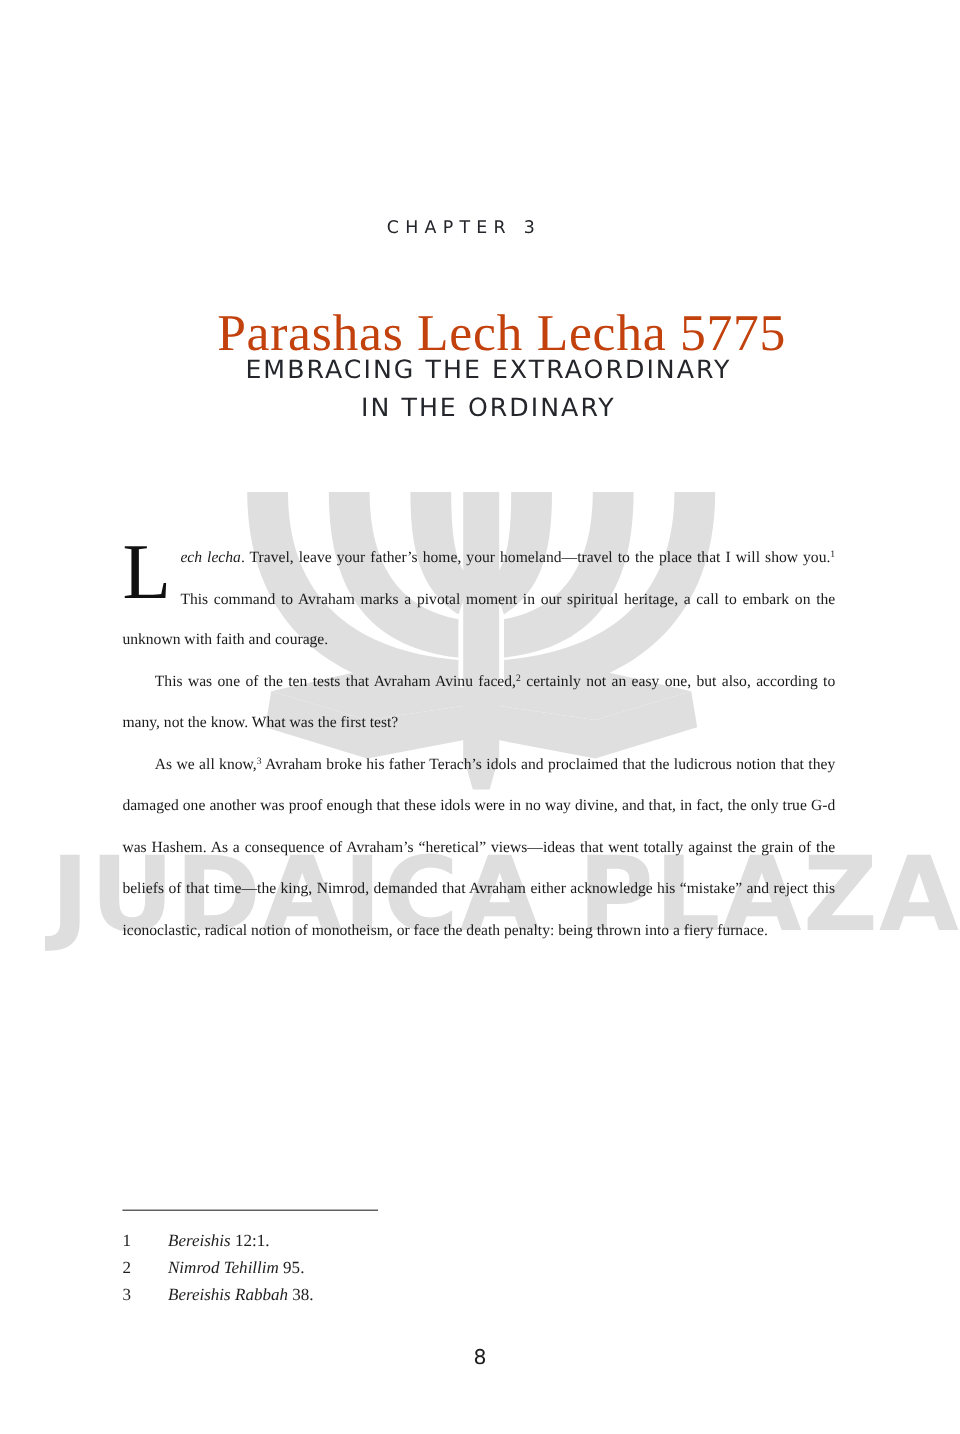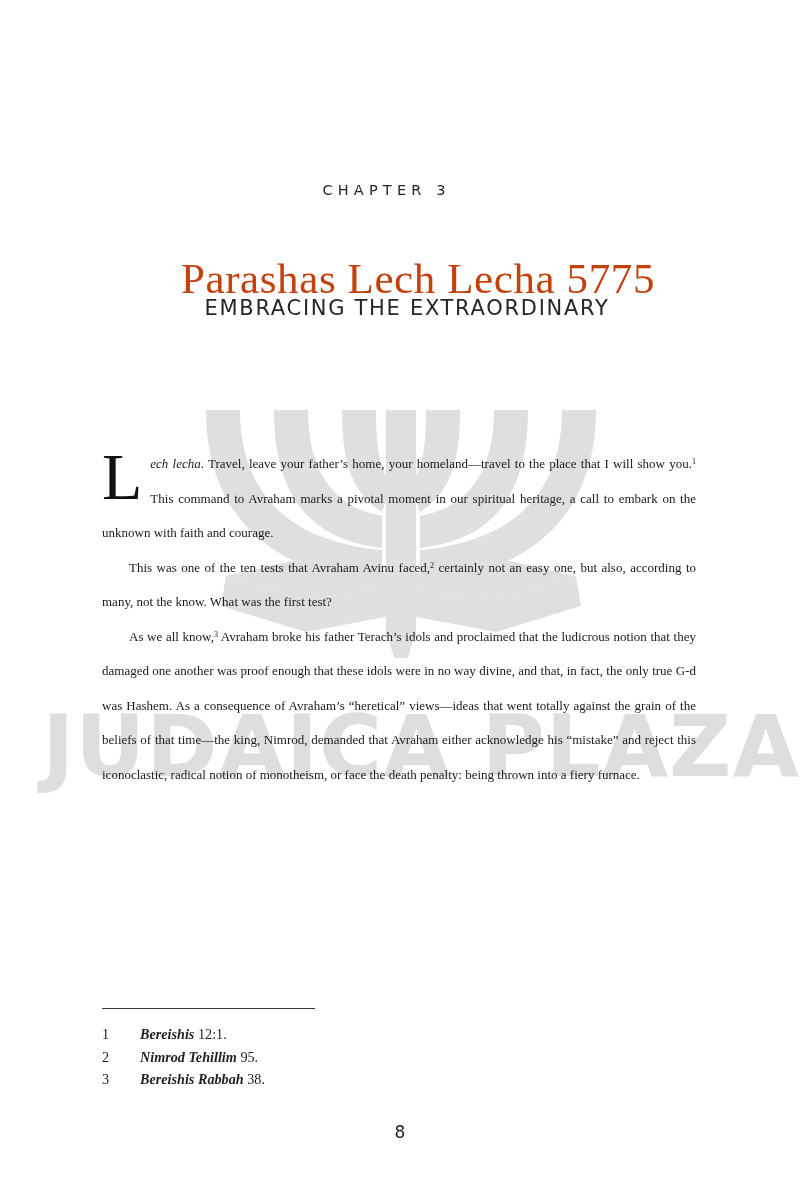--- a/index.html
+++ b/index.html
@@ -163,21 +163,20 @@
     color: #1e1e1e;
   }
 
   .footnote-num {
     width: 38px;
     flex: 0 0 38px;
   }
 
   .footnote-text em {
     font-style: italic;
-    font-weight: bold;
   }
 
   .page-number {
     position: absolute;
     left: 0;
     top: 1122px;
     width: 800px;
     text-align: center;
     font-family: "DejaVu Sans", "Liberation Sans", sans-serif;
     font-size: 17px;
@@ -218,20 +217,21 @@
   </div>
 
   <div class="content">
 
     <div class="chapter-label">CHAPTER 3</div>
 
     <h1 class="chapter-title">Parashas Lech Lecha 5775</h1>
 
     <div class="chapter-subtitle">
       <div>EMBRACING THE EXTRAORDINARY</div>
+      <div>IN THE ORDINARY</div>
     </div>
 
     <div class="body-block">
 
       <p class="dropcap-para"><span>L</span><em>ech lecha</em><span>. Travel, leave your father’s home, your homeland—travel to the place that I will show you.</span><sup>1</sup><span> This command to Avraham marks a pivotal moment in our spiritual heritage, a call to embark on the unknown with faith and courage.</span></p>
 
       <p class="indented"><span>This was one of the ten tests that Avraham Avinu faced,</span><sup>2</sup><span> certainly not an easy one, but also, according to many, not the know. What was the first test?</span></p>
 
       <p class="indented"><span>As we all know,</span><sup>3</sup><span> Avraham broke his father Terach’s idols and proclaimed that the ludicrous notion that they damaged one another was proof enough that these idols were in no way divine, and that, in fact, the only true G-d was Hashem. As a consequence of Avraham’s “heretical” views—ideas that went totally against the grain of the beliefs of that time—the king, Nimrod, demanded that Avraham either acknowledge his “mistake” and reject this iconoclastic, radical notion of monotheism, or face the death penalty: being thrown into a fiery furnace.</span></p>
 

